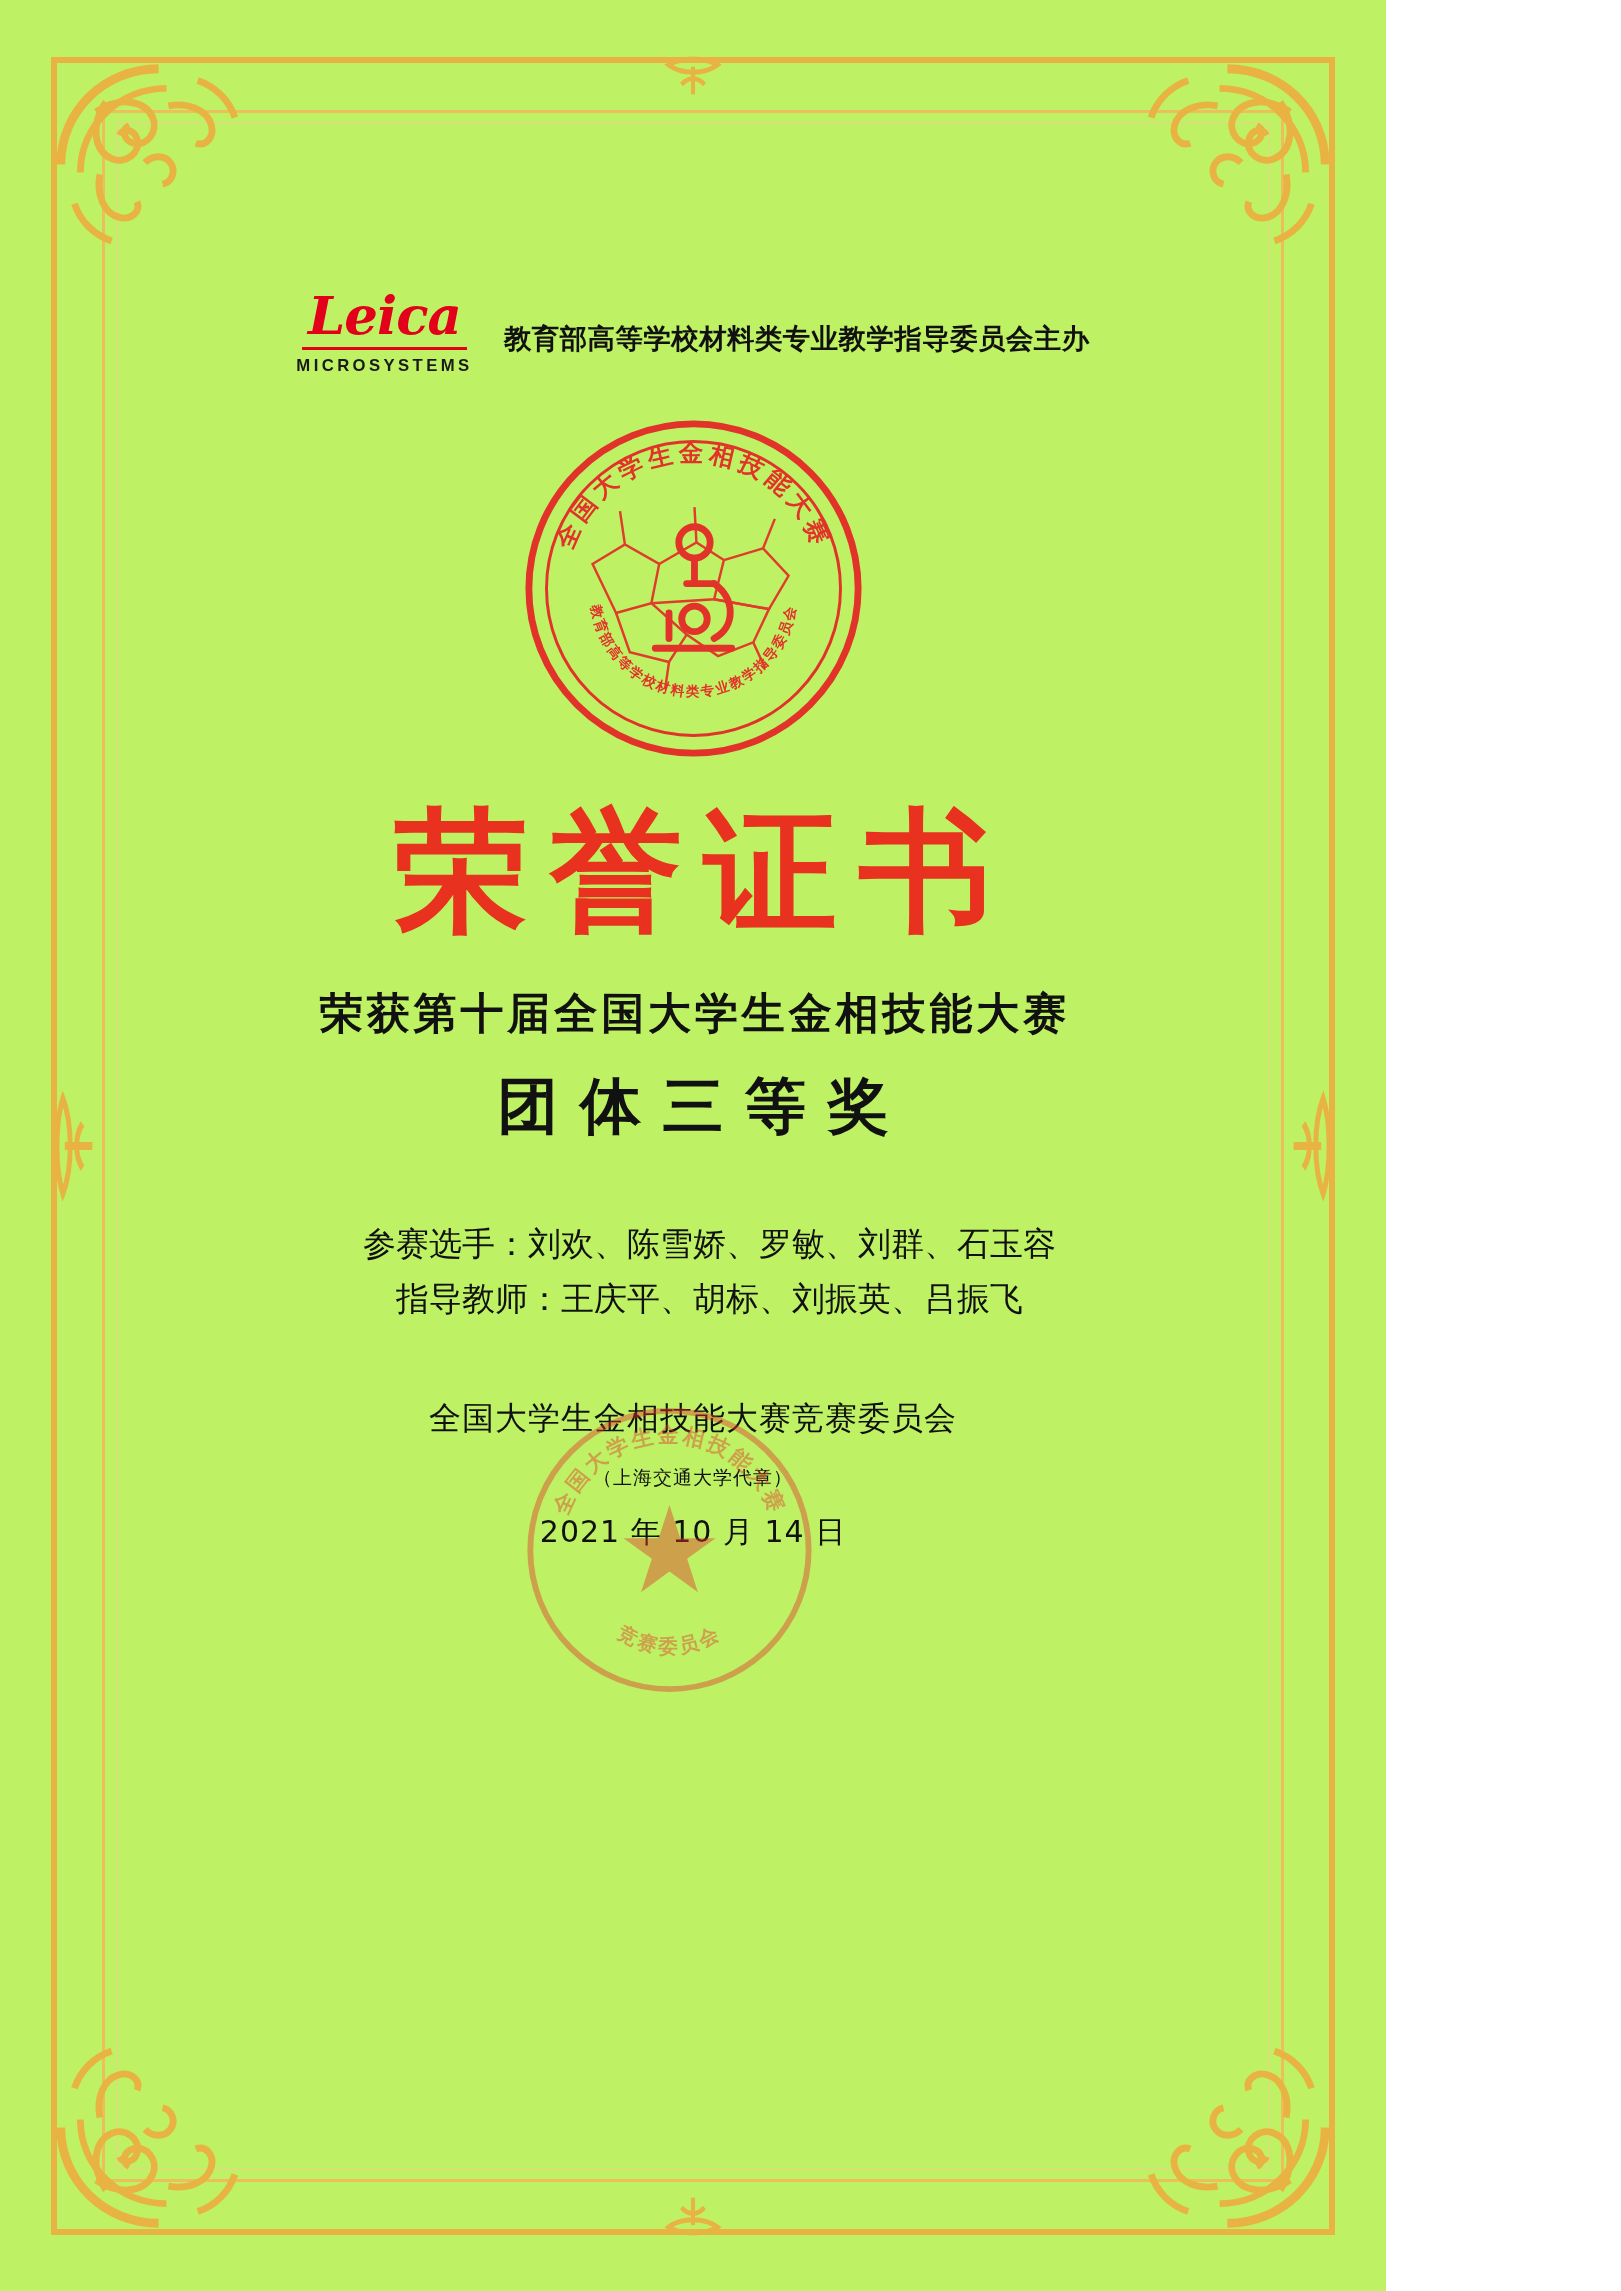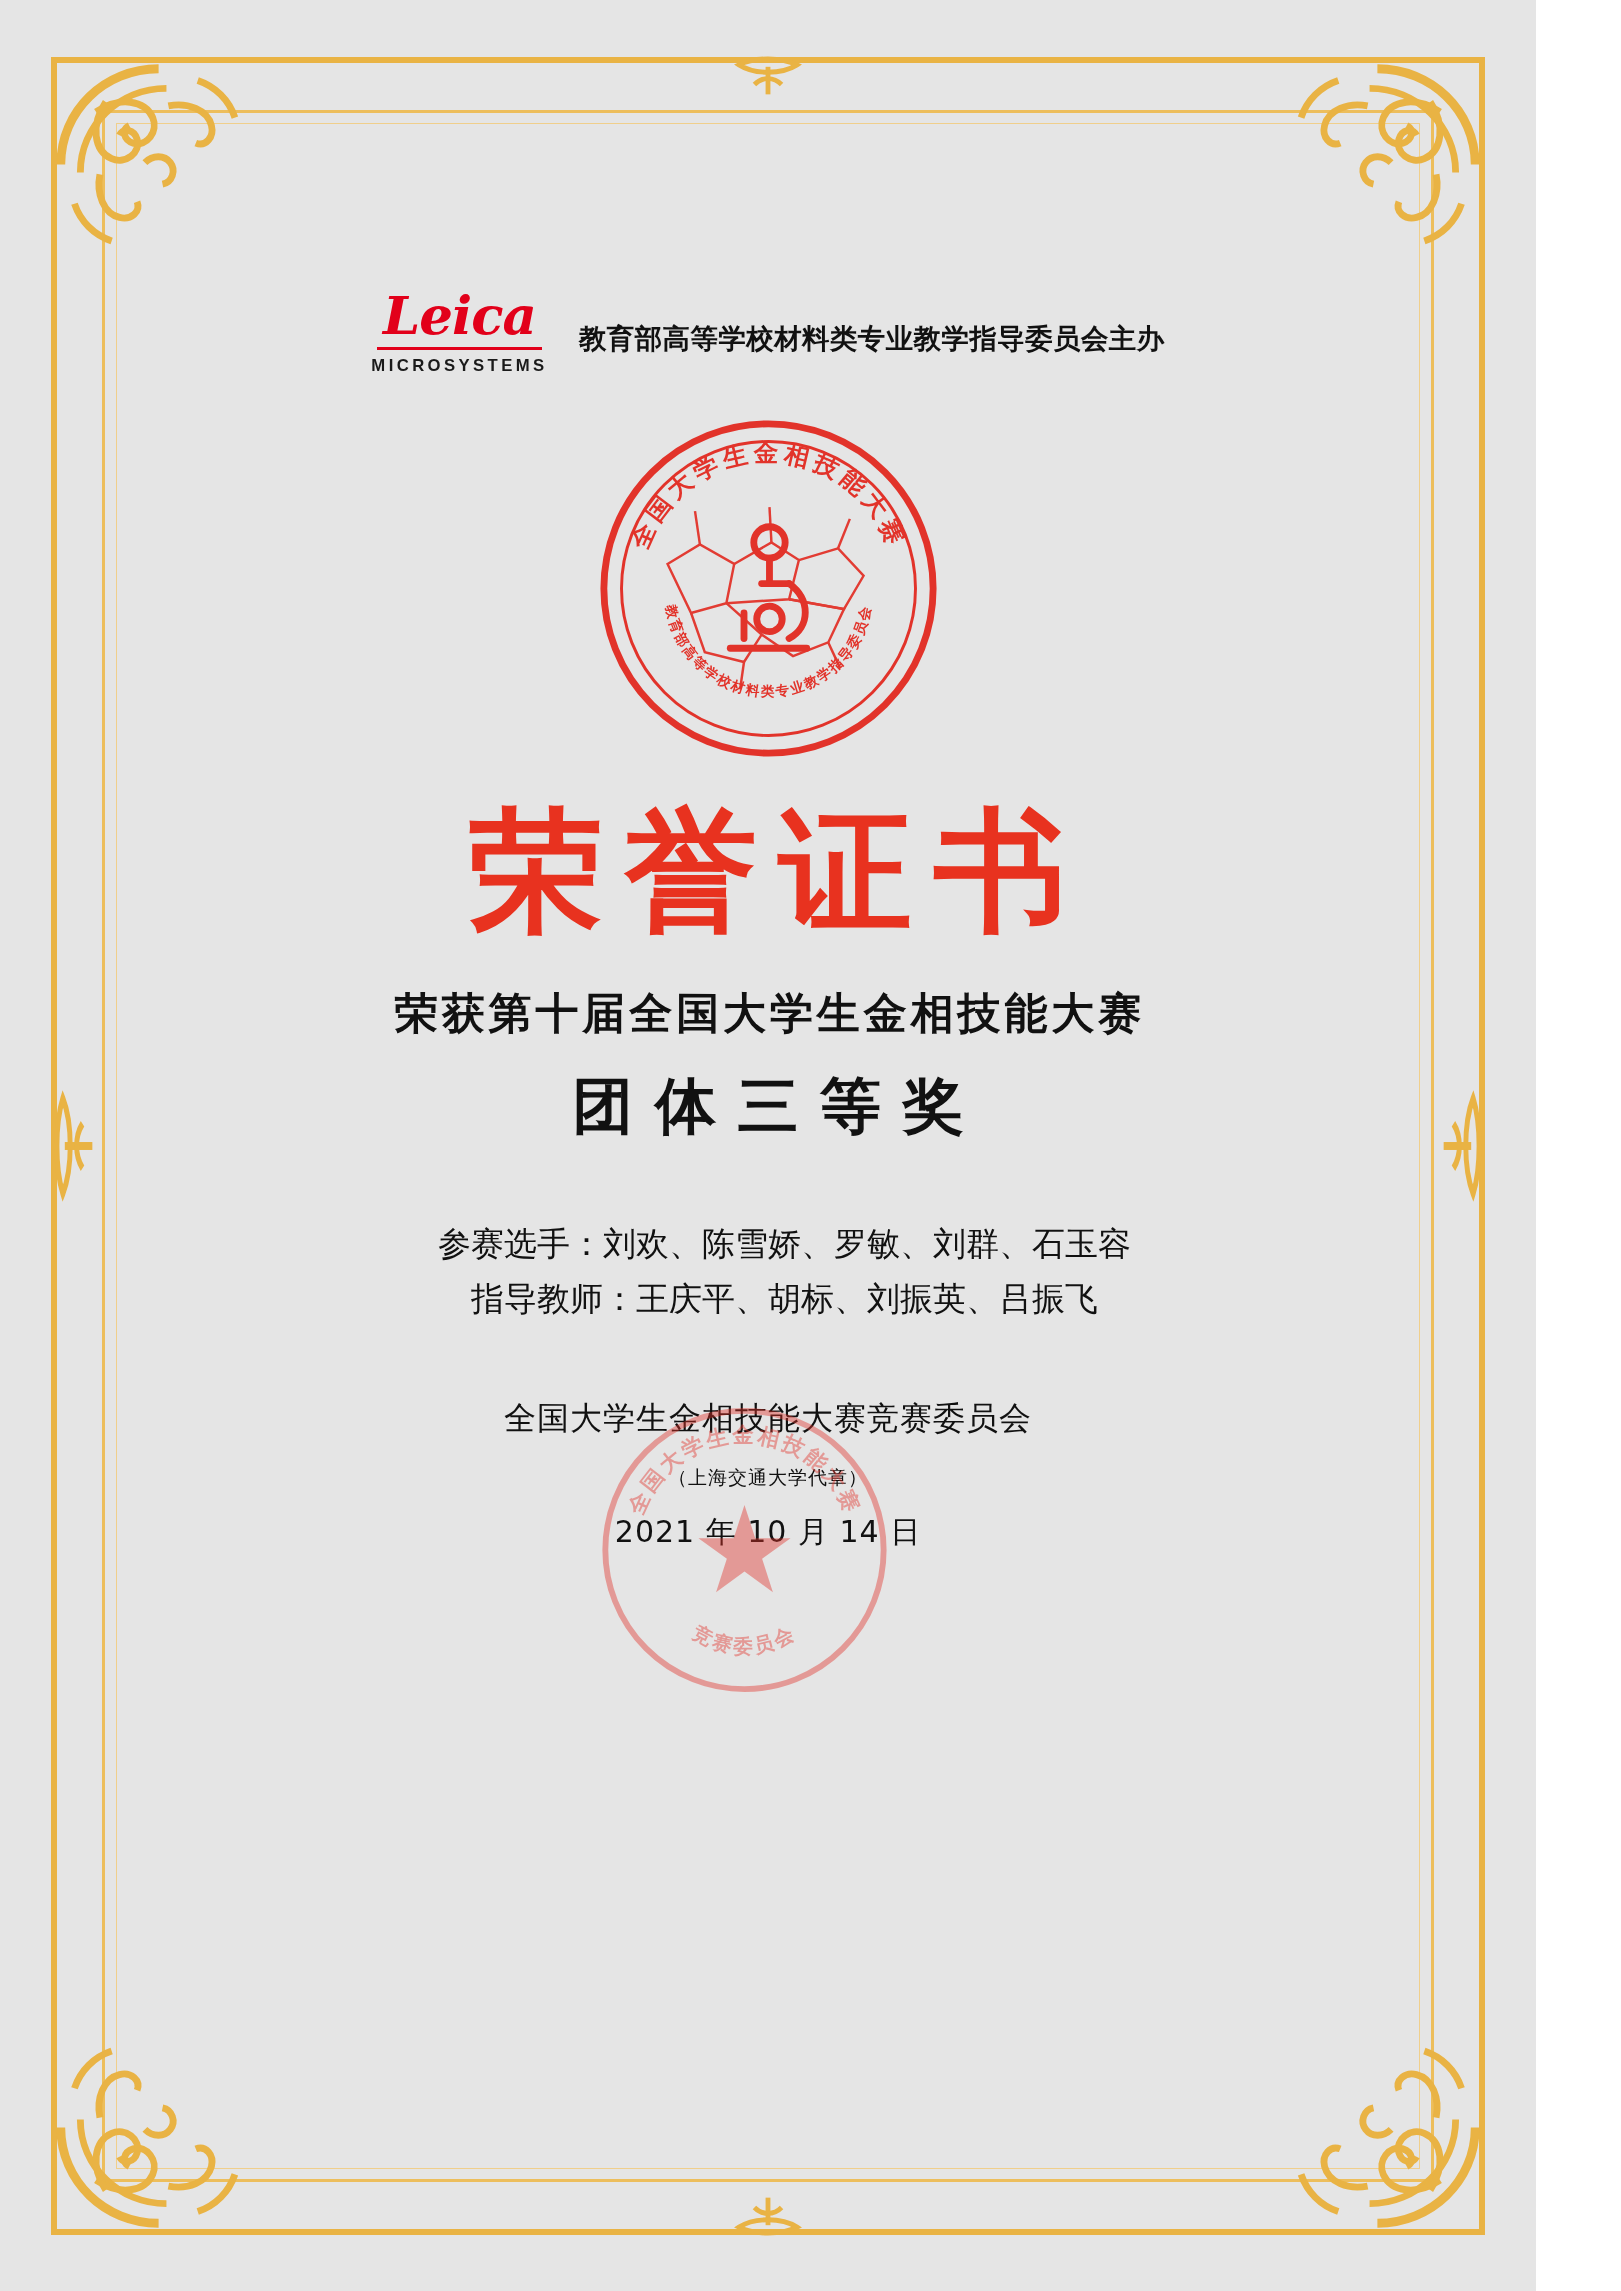--- a/index.html
+++ b/index.html
@@ -9,23 +9,23 @@
   }
   body {
     width: 1621px;
     height: 2292px;
     font-family: "Liberation Sans", sans-serif;
     overflow: hidden;
   }
 
   .certificate {
     position: relative;
-    width: 1536px;
+    width: 1386px;
     height: 2292px;
-    background: #e5e5e5;
+    background: #bef264;
     box-sizing: border-box;
   }
 
   
   .frame-outer {
     position: absolute;
     left: 51px;
     top: 57px;
     right: 51px;
     bottom: 57px;

